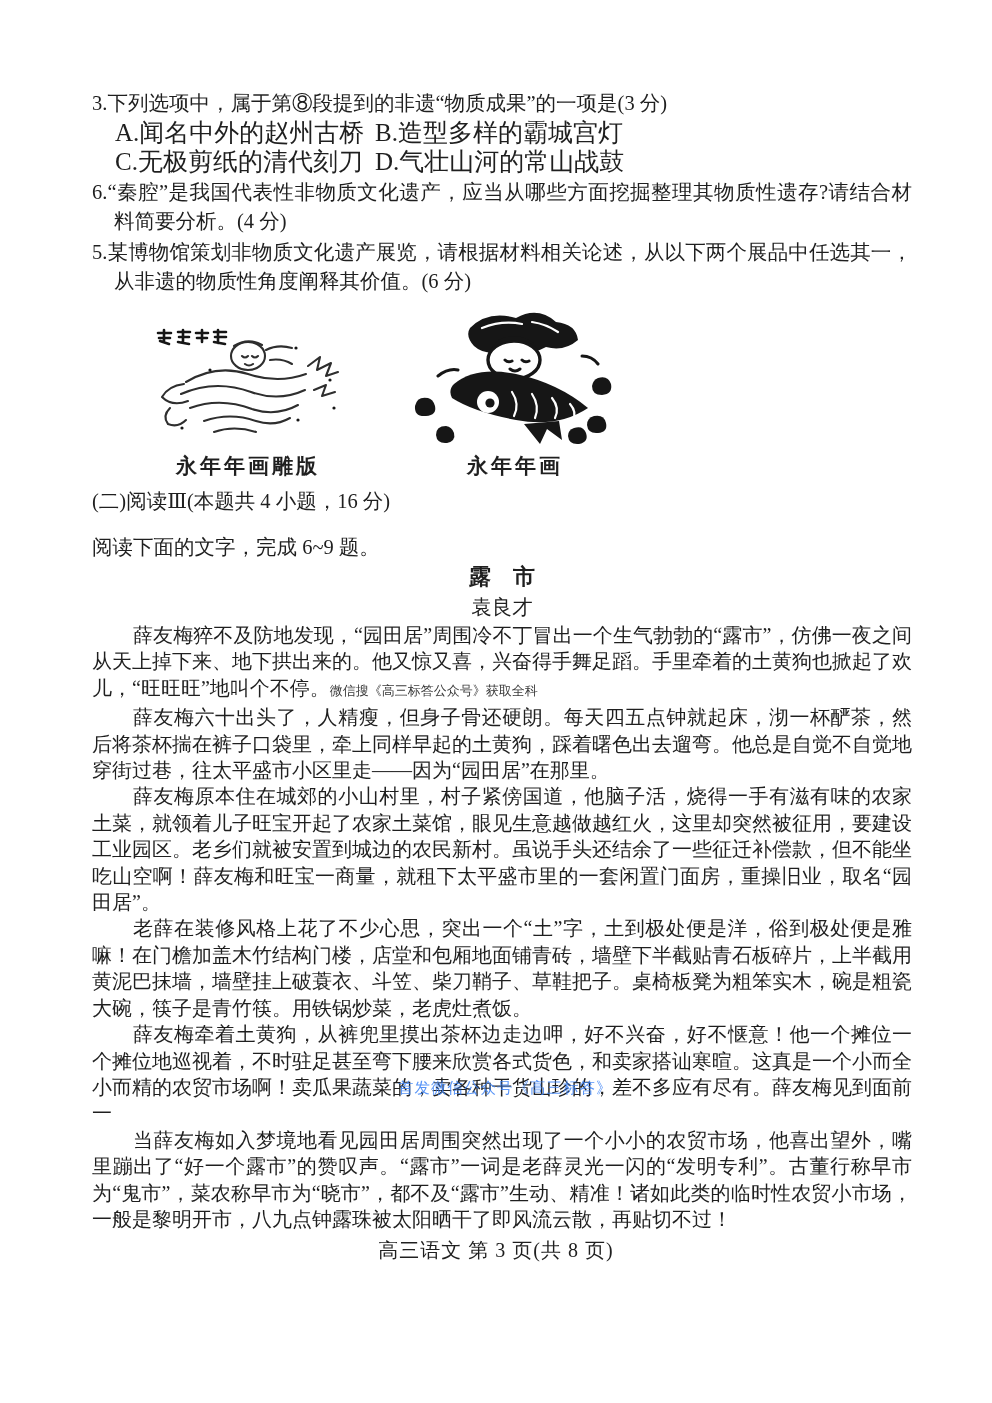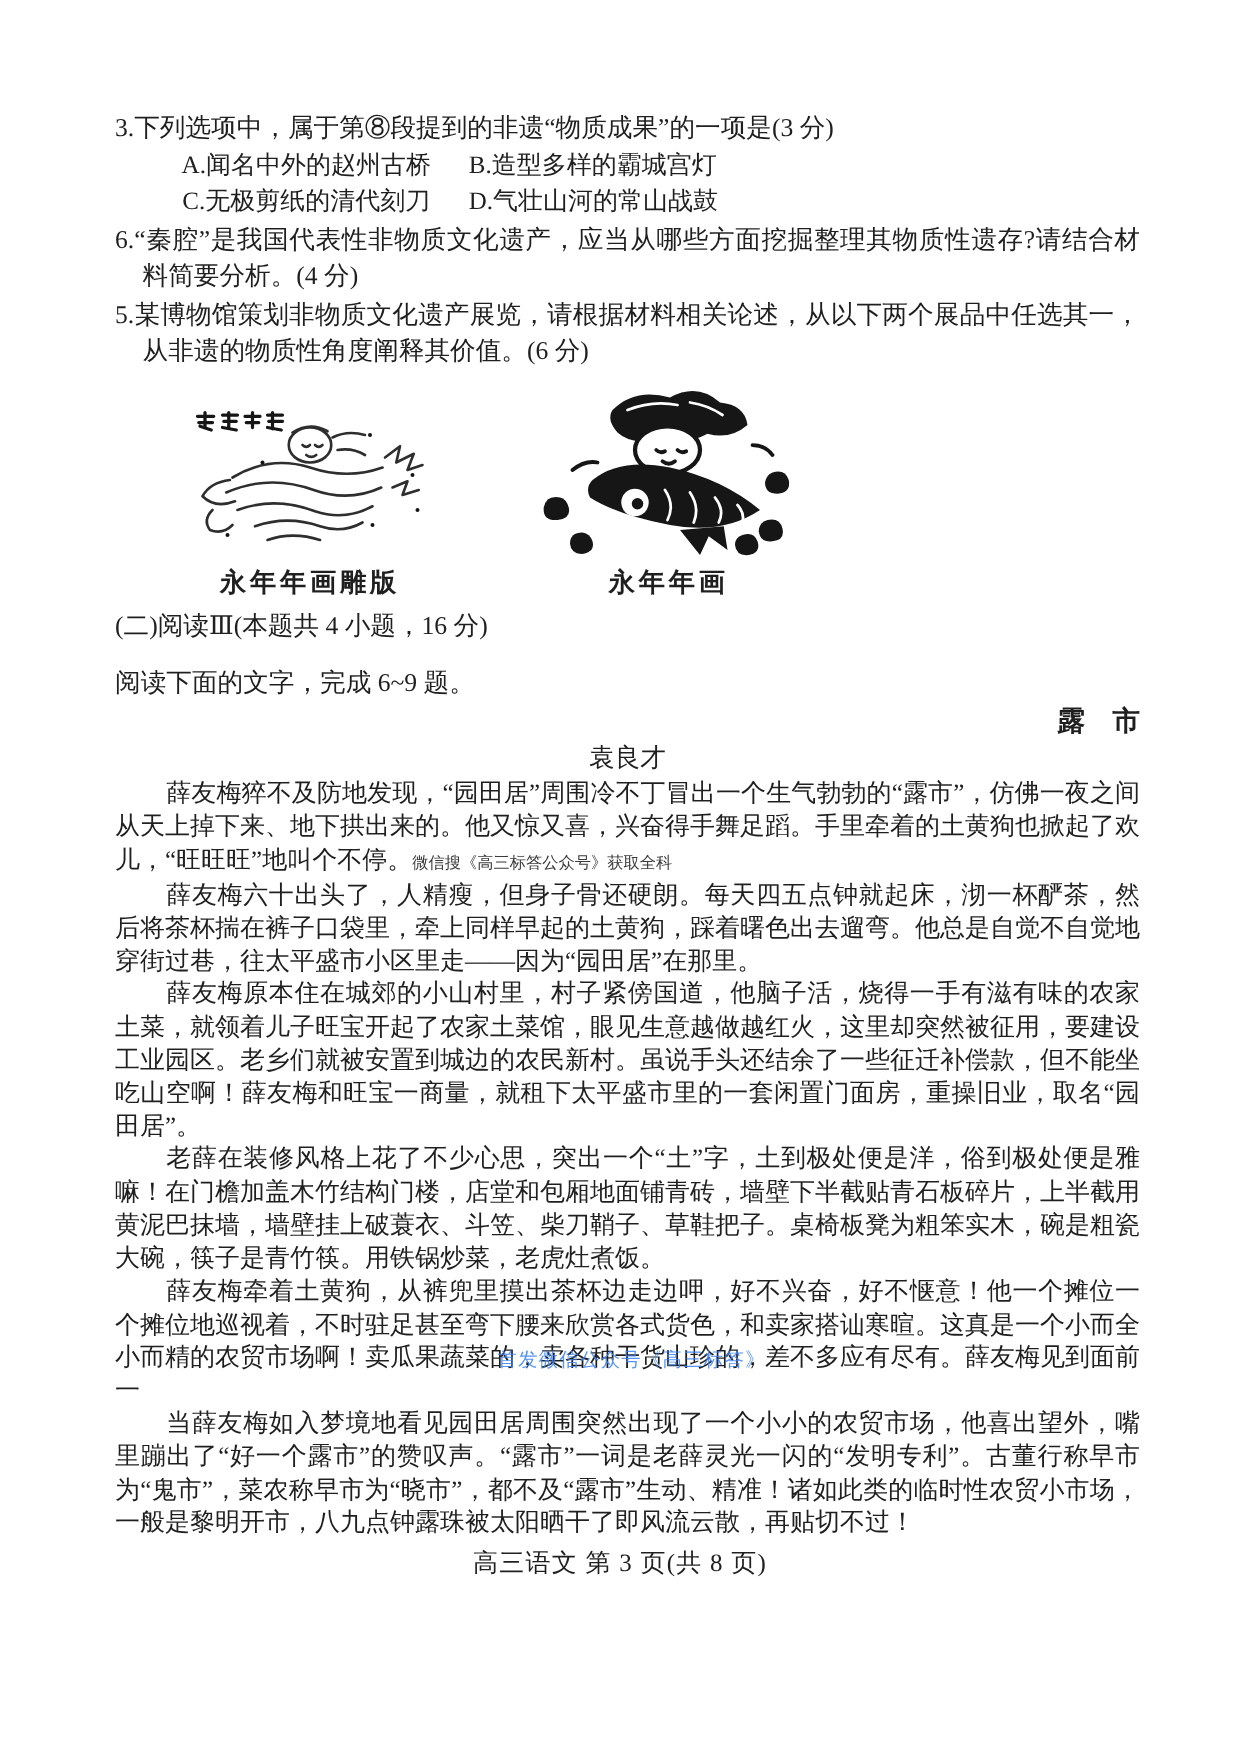--- a/index.html
+++ b/index.html
@@ -13,54 +13,54 @@
     color: #1f1f1f;
   }
   .content {
     position: absolute;
     left: 92px;
     top: 88px;
     width: 820px;
   }
   
   .q-stem { margin: 0; font-size: 20.5px; line-height: 30px; }
-  .opt-row { display: flex; padding-left: 23px; font-size: 20px; line-height: 29px; text-align: center; }
+  .opt-row { display: flex; padding-left: 23px; font-size: 25px; line-height: 29px; }
   .opt-a { width: 260px; flex: 0 0 260px; }
   .q-hang {
     margin: 2px 0 0 0;
     font-size: 20.5px;
     line-height: 29px;
     padding-left: 22px;
     text-indent: -22px;
     text-align: justify;
   }
   
   .figures {
     display: flex;
     align-items: flex-end;
     margin: 10px 0 0 56px;
-    gap: 84px;
+    gap: 64px;
   }
   figure { margin: 0; text-align: center; }
   figcaption {
     margin-top: 6px;
     font-size: 21px;
     font-weight: bold;
     letter-spacing: 3px;
     line-height: 28px;
   }
   .art { display: block; }
   .ink { fill: #161616; }
   .ink-line { fill: none; stroke: #2e2e2e; stroke-width: 2.1; stroke-linecap: round; stroke-linejoin: round; }
   .ink-bold { fill: none; stroke: #161616; stroke-width: 3; stroke-linecap: round; stroke-linejoin: round; }
   .white-line { fill: none; stroke: #ffffff; stroke-width: 2.2; stroke-linecap: round; }
   
   .sec-line { margin: 6px 0 0 0; font-size: 20.5px; line-height: 30px; }
   .story-title {
-    margin: 0; text-align: right;
+    margin: 0; text-align: center;
     font-size: 22px; font-weight: bold; line-height: 30px;
   }
   .story-author {
     margin: 0; text-align: center;
     font-size: 20.5px; font-weight: normal; line-height: 30px; font-family: Liberation Serif, serif;
   }
   .bp {
     margin: 0;
     font-size: 20px;
     line-height: 26.4px;

